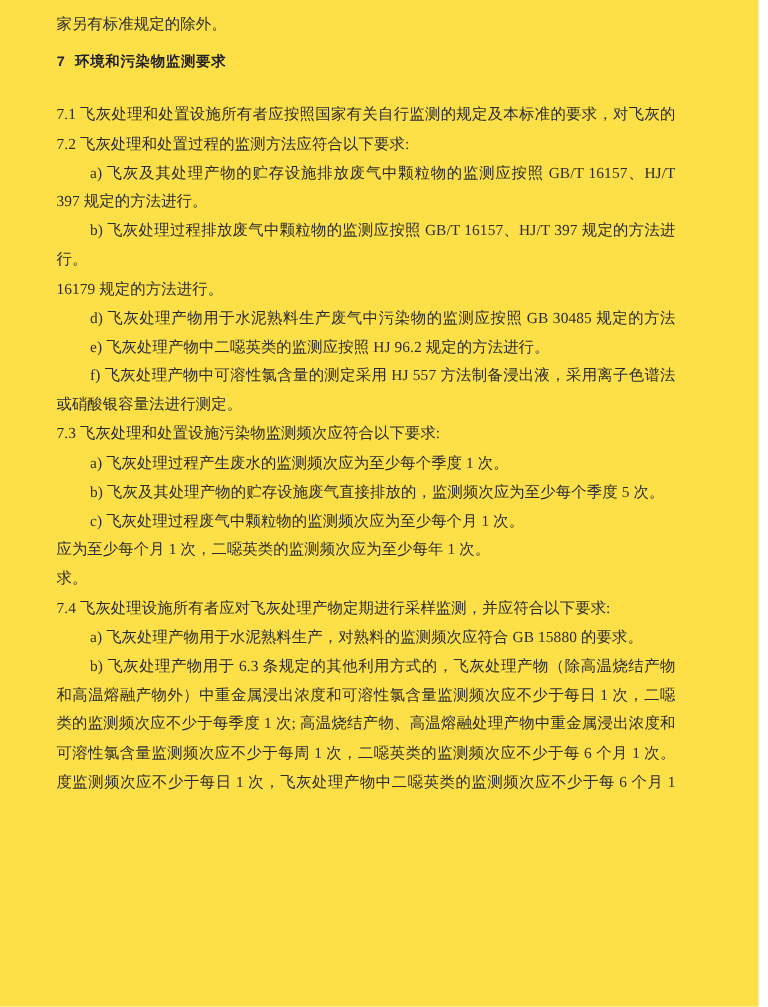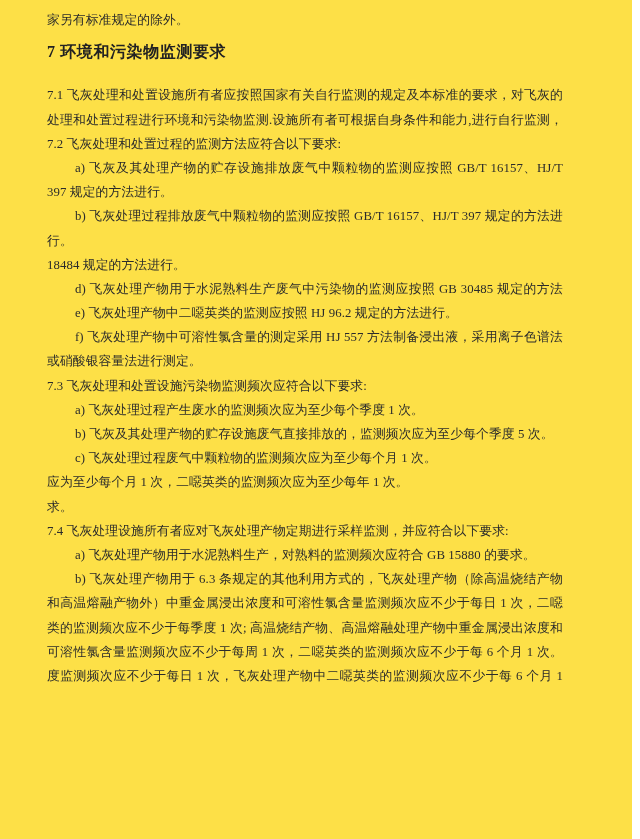--- a/index.html
+++ b/index.html
@@ -33,41 +33,41 @@
   }
   .line.indent {
     text-indent: 28px;
   }
   .line.fill {
     text-align: justify;
     text-align-last: justify;
   }
   .line.heading {
     font-weight: 700;
-    font-size: 16px;
+    font-size: 12px;
     color: #222222;
     letter-spacing: 0.6px;
     margin: 8px 0 19px 0;
+    font-family: Liberation Mono, monospace;
   }
 </style>
 </head>
 <body>
 
 <div class="page">
   <div class="content" id="doc-root">
       <div class="line flush">家另有标准规定的除外。</div>
       <div class="line heading">7 环境和污染物监测要求</div>
       <div class="line flush fill">7.1 飞灰处理和处置设施所有者应按照国家有关自行监测的规定及本标准的要求，对飞灰的</div>
-      <div class="line flush fill">处理和处置过程进行环境和污染物监测.设施所有者可根据自身条件和能力,进行自行监测，</div>
       <div class="line flush">7.2 飞灰处理和处置过程的监测方法应符合以下要求:</div>
       <div class="line indent fill">a) 飞灰及其处理产物的贮存设施排放废气中颗粒物的监测应按照 GB/T 16157、HJ/T</div>
       <div class="line flush">397 规定的方法进行。</div>
       <div class="line indent fill">b) 飞灰处理过程排放废气中颗粒物的监测应按照 GB/T 16157、HJ/T 397 规定的方法进</div>
       <div class="line flush">行。</div>
-      <div class="line flush">18484 规定的方法进行。</div>
+      <div class="line flush">16179 规定的方法进行。</div>
       <div class="line indent fill">d) 飞灰处理产物用于水泥熟料生产废气中污染物的监测应按照 GB 30485 规定的方法</div>
       <div class="line indent">e) 飞灰处理产物中二噁英类的监测应按照 HJ 96.2 规定的方法进行。</div>
       <div class="line indent fill">f) 飞灰处理产物中可溶性氯含量的测定采用 HJ 557 方法制备浸出液，采用离子色谱法</div>
       <div class="line flush">或硝酸银容量法进行测定。</div>
       <div class="line flush">7.3 飞灰处理和处置设施污染物监测频次应符合以下要求:</div>
       <div class="line indent">a) 飞灰处理过程产生废水的监测频次应为至少每个季度 1 次。</div>
       <div class="line indent">b) 飞灰及其处理产物的贮存设施废气直接排放的，监测频次应为至少每个季度 5 次。</div>
       <div class="line indent">c) 飞灰处理过程废气中颗粒物的监测频次应为至少每个月 1 次。</div>
       <div class="line flush">应为至少每个月 1 次，二噁英类的监测频次应为至少每年 1 次。</div>
       <div class="line flush">求。</div>

